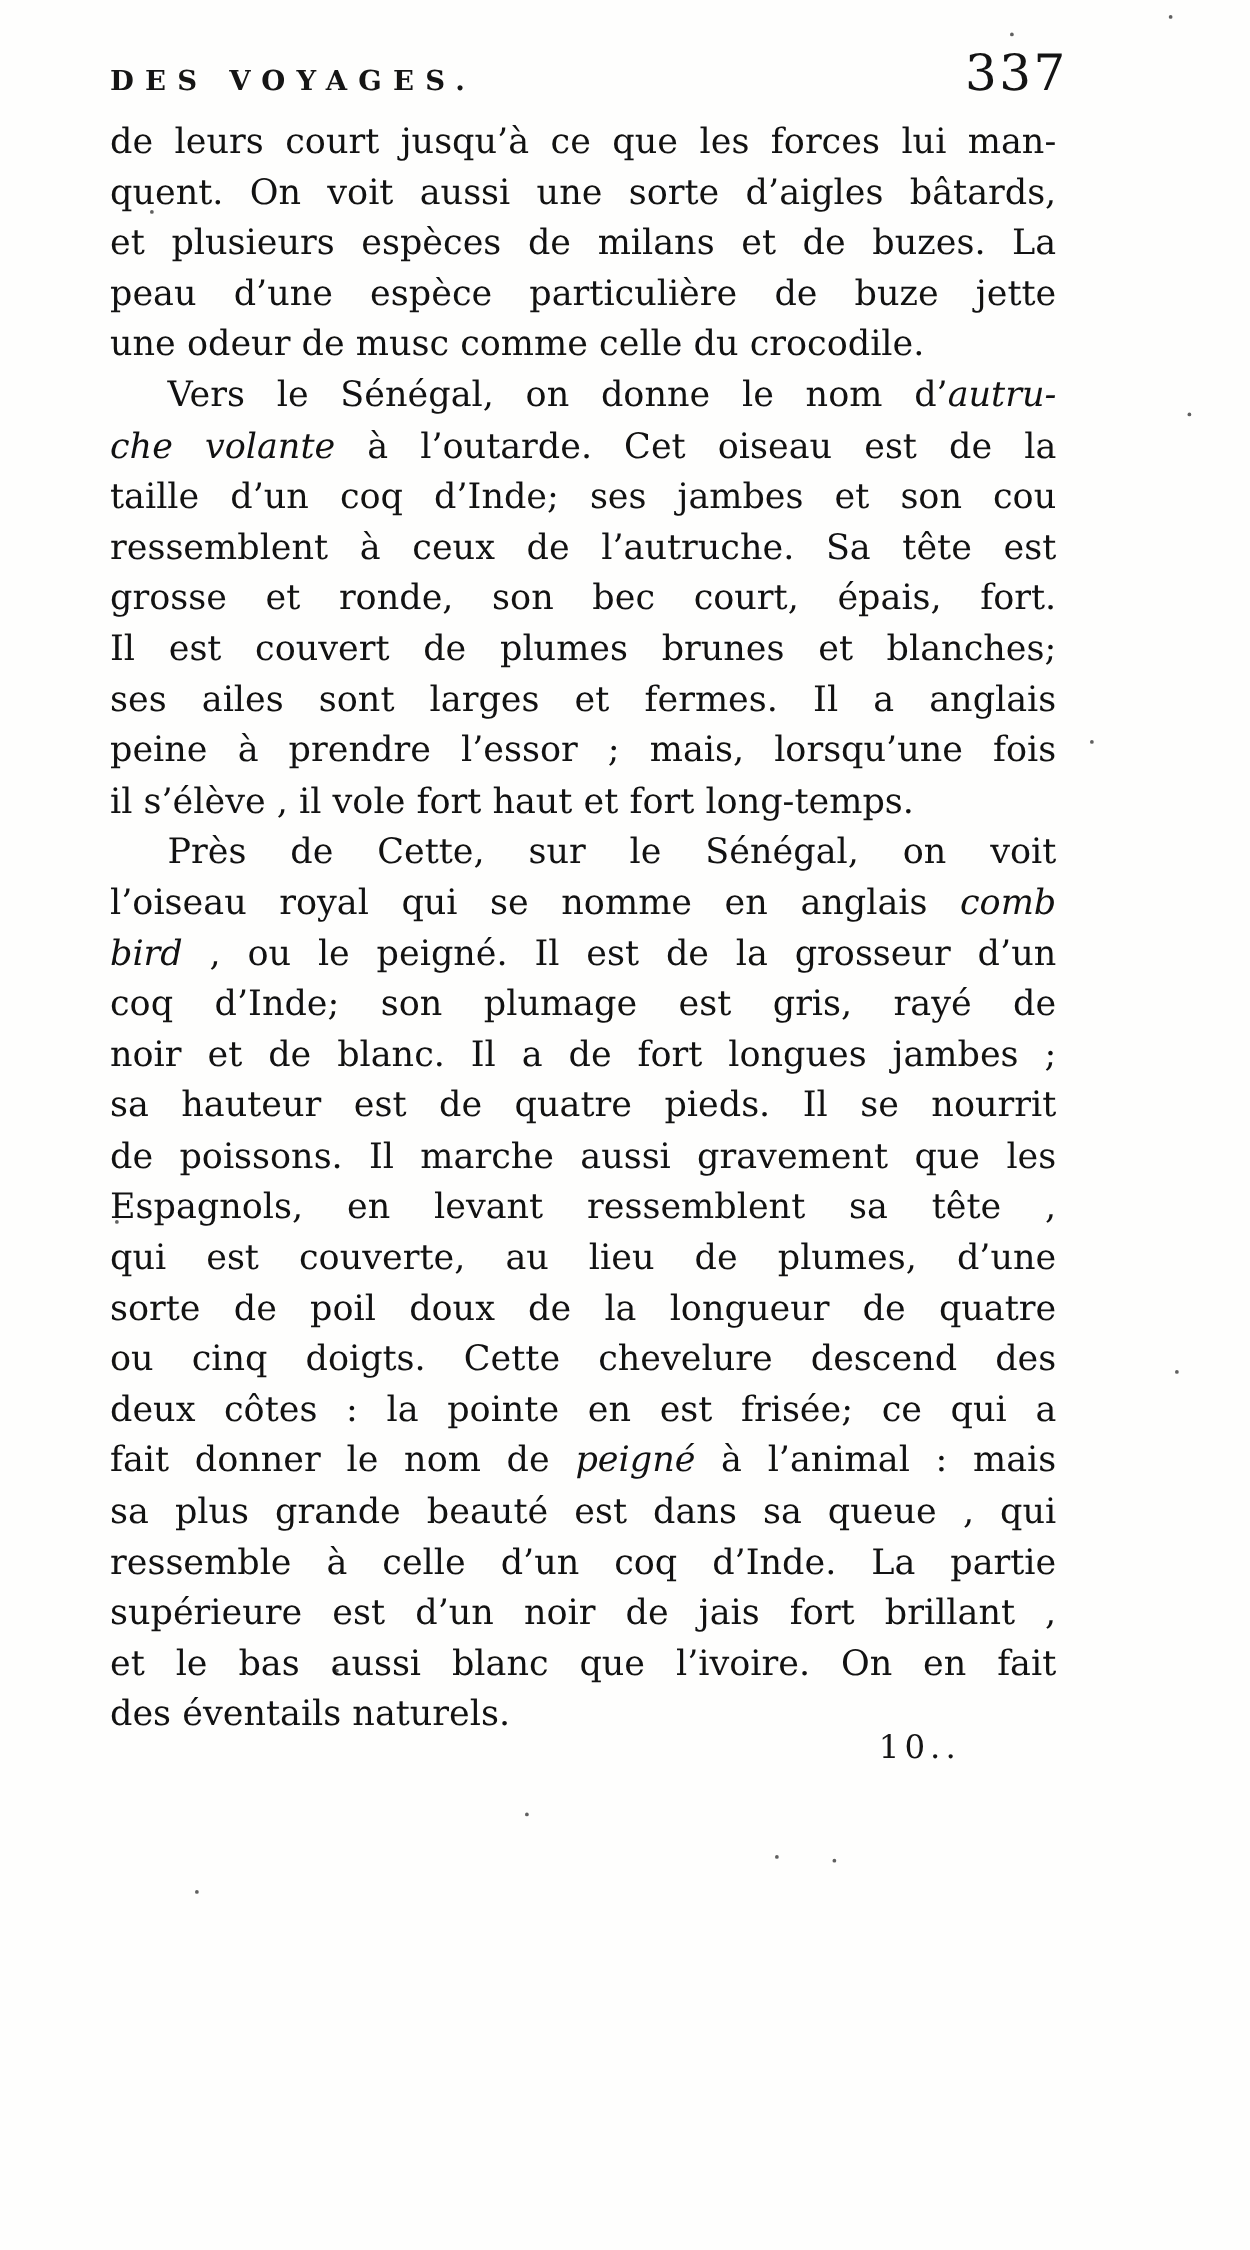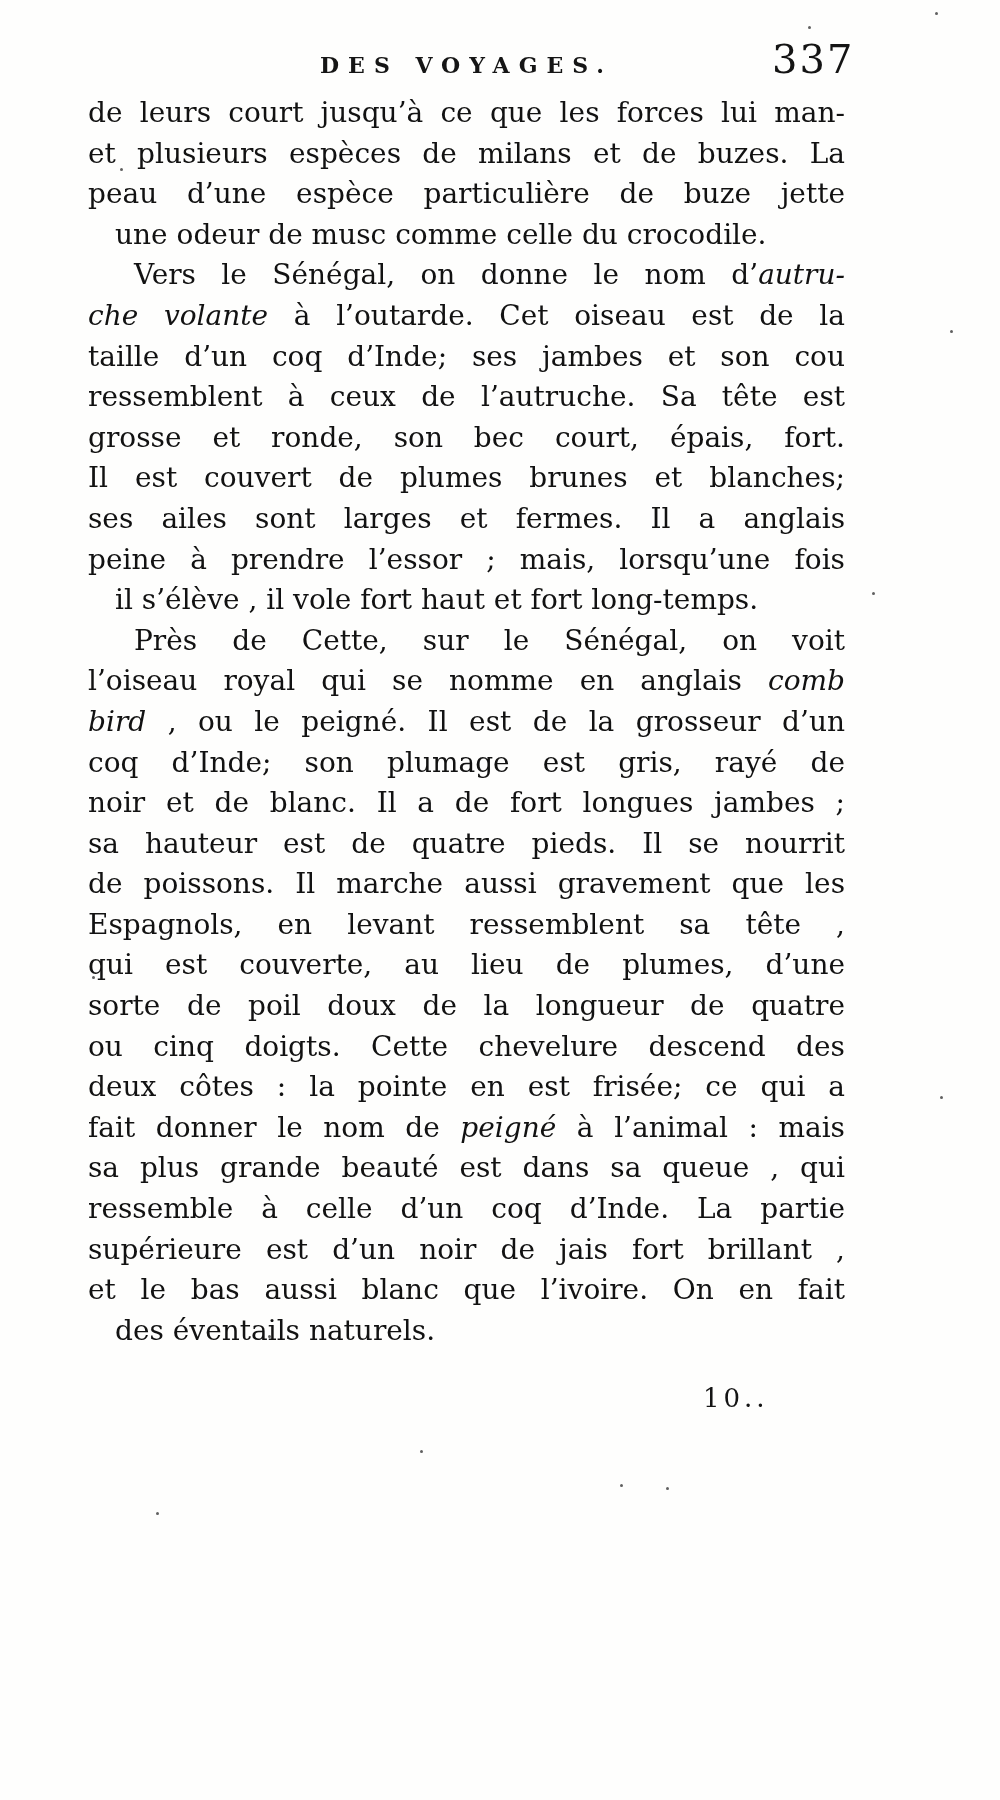--- a/index.html
+++ b/index.html
@@ -11,21 +11,21 @@
     position: relative;
     overflow: hidden;
   }
   .page {
     position: absolute; inset: 0;
     background: #fefefdff;
   }
   .running-head {
     position: absolute;
     top: 52px; left: 88px; width: 757px;
-    text-align: center;
+    text-align: left;
     font-size: 22px;
     letter-spacing: 9px;
     font-weight: bold;
     color: #151515;
   }
   .page-number {
     position: absolute;
     top: 36px; left: 772px; width: 80px;
     font-size: 40px;
     letter-spacing: 2px;
@@ -37,21 +37,21 @@
   }
   .line {
     font-size: 28px;
     line-height: 40.6px;
     height: 40.6px;
     text-align: justify;
     text-align-last: justify;
     color: #121212;
   }
   .line.ind { text-indent: 46px; }
-  .line.end { text-align-last: left; margin-left: 27px; }
+  .line.end { text-align-last: left; }
   .line i { }
   .signature {
     position: absolute;
     left: 703px; top: 1383px;
     font-size: 26px;
     letter-spacing: 4px;
     color: #141414;
   }
   .speck {
     position: absolute;
@@ -65,20 +65,21 @@
 <body>
 
 <div class="page">
 
   <div class="running-head">DES VOYAGES.</div>
 
   <div class="page-number">337</div>
 
   <div class="body-text">
       <div class="line"><span>de leurs court jusqu’à ce que les forces lui man-</span></div>
+      <div class="line"><span>quent. On voit aussi une sorte d’aigles bâtards,</span></div>
       <div class="line"><span>et plusieurs espèces de milans et de buzes. La</span></div>
       <div class="line"><span>peau d’une espèce particulière de buze jette</span></div>
       <div class="line end"><span>une odeur de musc comme celle du crocodile.</span></div>
       <div class="line ind"><span>Vers le Sénégal, on donne le nom d’</span><i>autru-</i></div>
       <div class="line"><i>che volante</i><span> à l’outarde. Cet oiseau est de la</span></div>
       <div class="line"><span>taille d’un coq d’Inde; ses jambes et son cou</span></div>
       <div class="line"><span>ressemblent à ceux de l’autruche. Sa tête est</span></div>
       <div class="line"><span>grosse et ronde, son bec court, épais, fort.</span></div>
       <div class="line"><span>Il est couvert de plumes brunes et blanches;</span></div>
       <div class="line"><span>ses ailes sont larges et fermes. Il a anglais</span></div>

